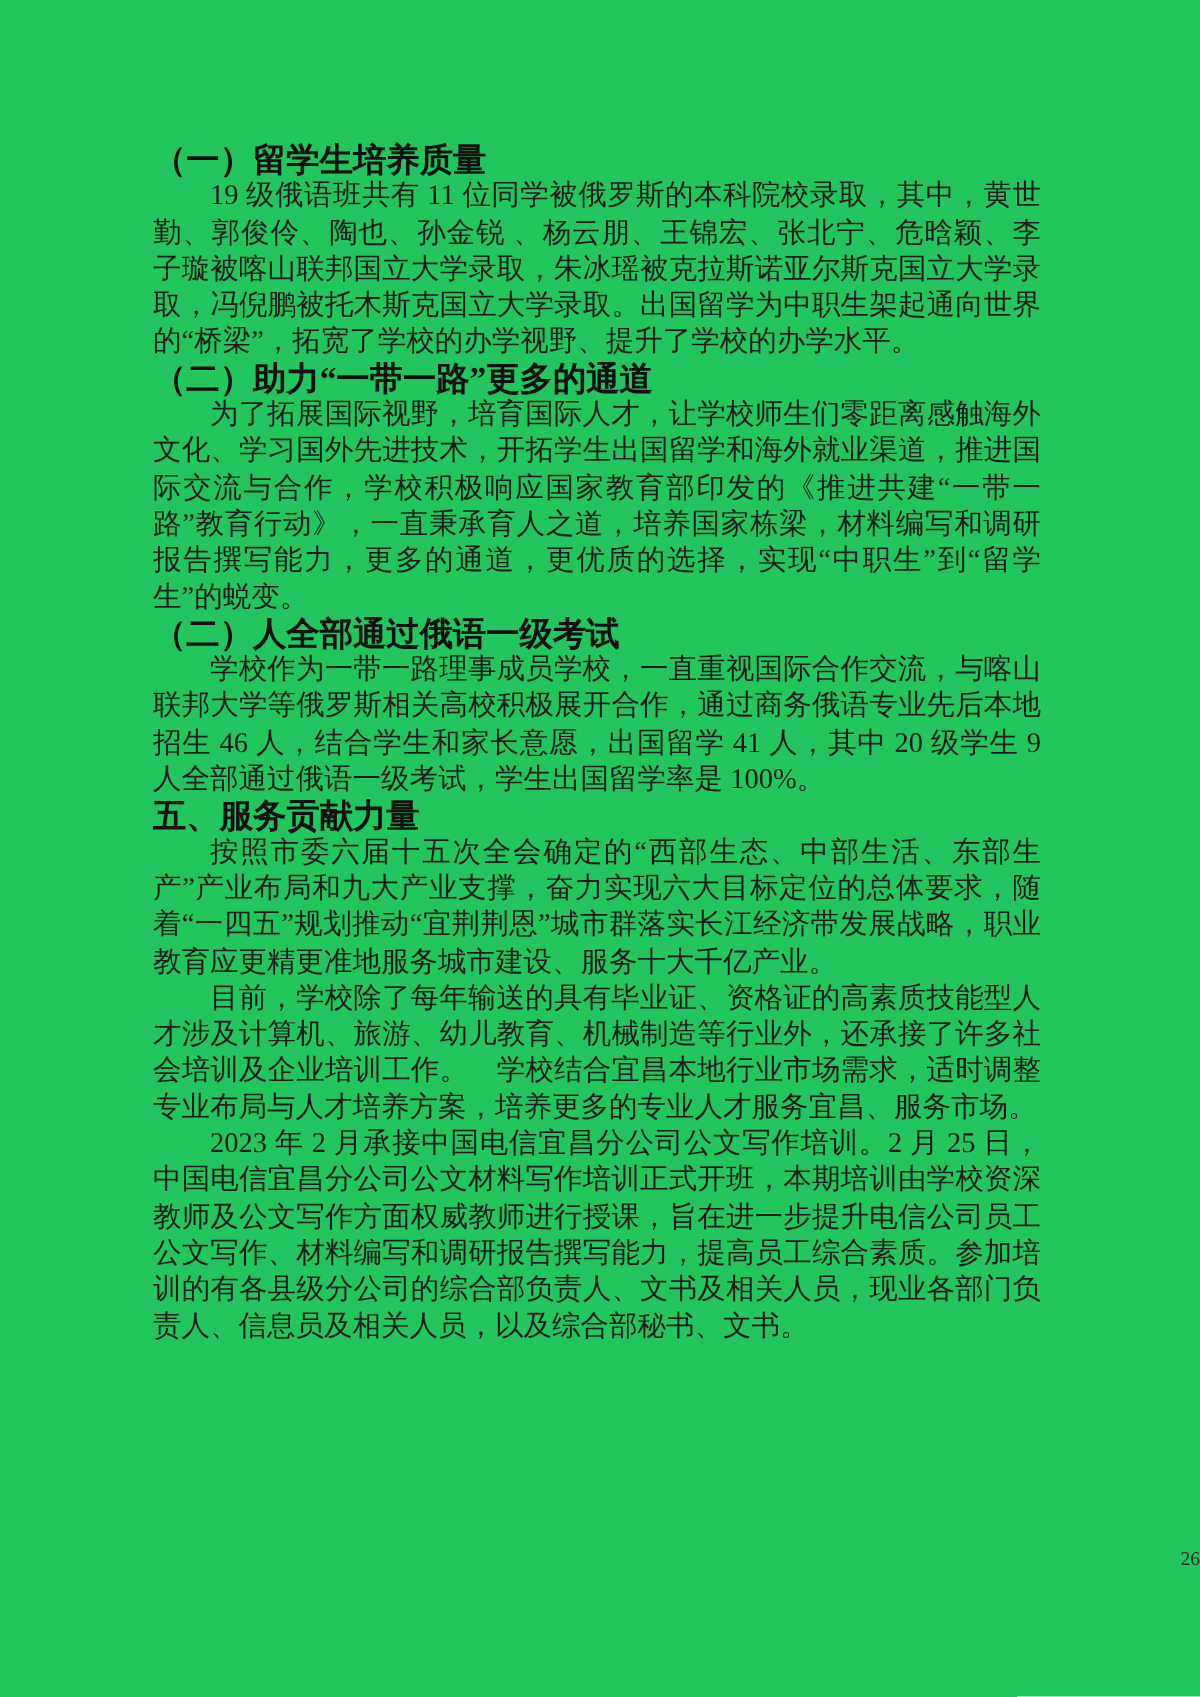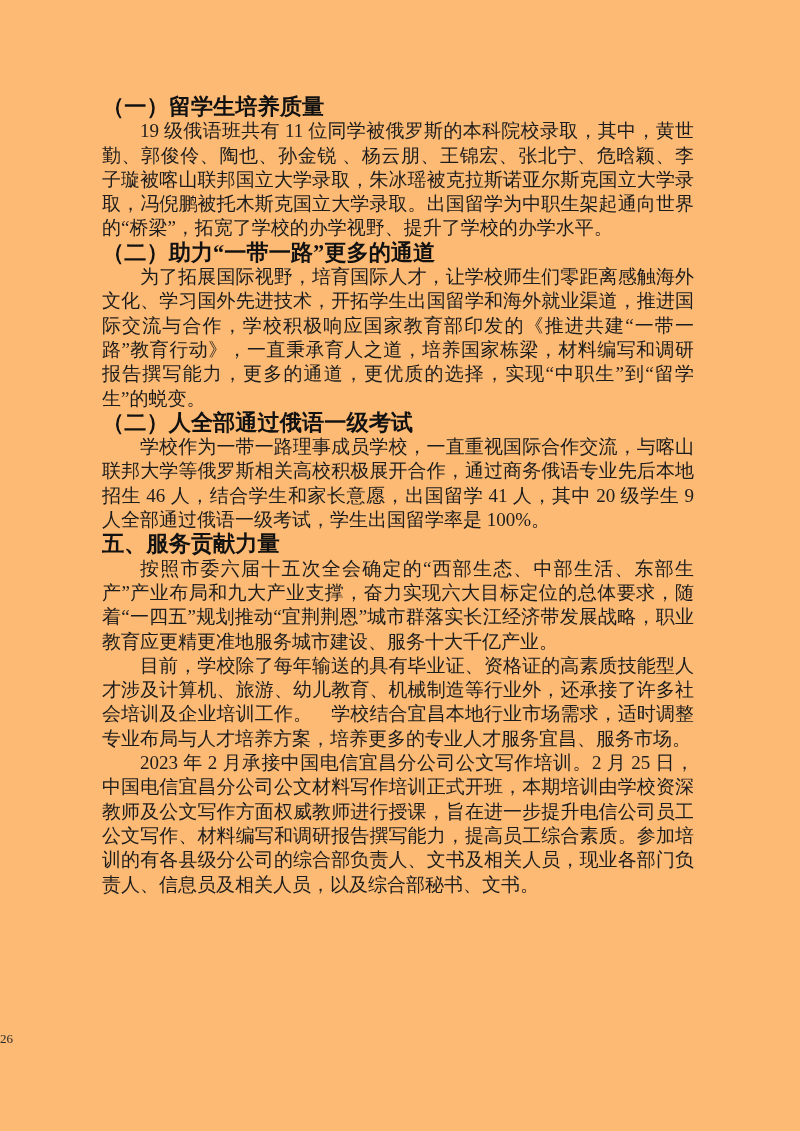--- a/index.html
+++ b/index.html
@@ -4,21 +4,21 @@
 <style>
   html, body {
     margin: 0;
     padding: 0;
     background: #ffffff;
   }
   .page {
     position: relative;
     width: 800px;
     height: 1131px;
-    background: #fdba74;
+    background: #22c55e;
     overflow: hidden;
     font-family: "Liberation Serif", "DejaVu Serif", serif;
     color: #1c1c1c;
   }
   .content {
     position: absolute;
     left: 102px;
     top: 95px;
     width: 592px;
     font-size: 19px;
@@ -33,21 +33,21 @@
   }
   .para {
     margin: 0;
     text-indent: 2em;
   }
   .page-number {
     position: absolute;
     top: 1031px;
     left: 0;
     width: 800px;
-    text-align: left;
+    text-align: right;
     font-size: 13px;
     color: #2a2a2a;
     font-family: "Liberation Serif", "DejaVu Serif", serif;
   }
 </style>
 </head>
 <body>
 
 <div class="page">
 

